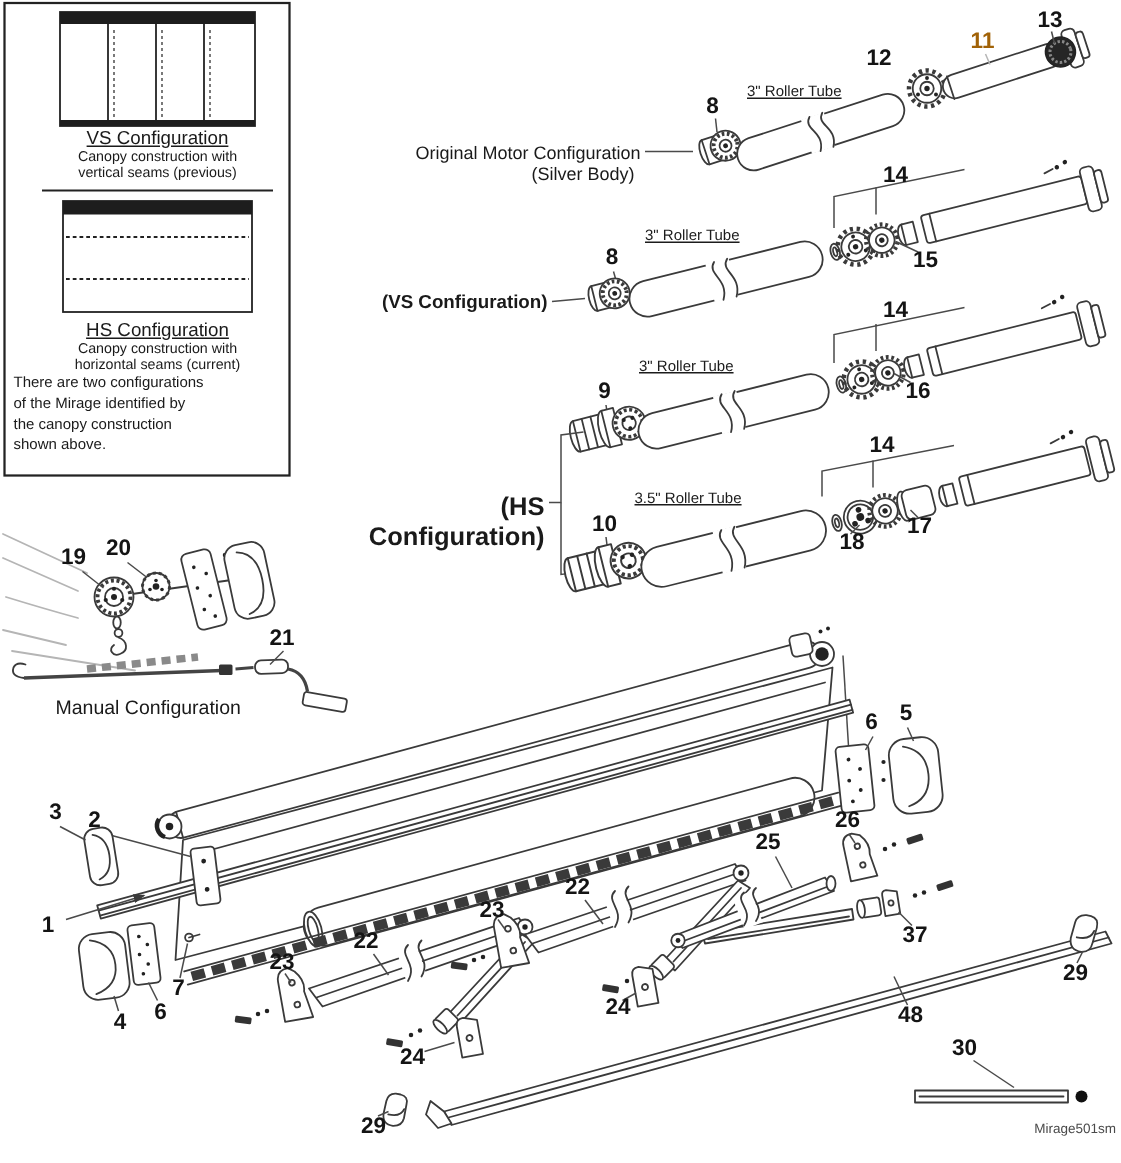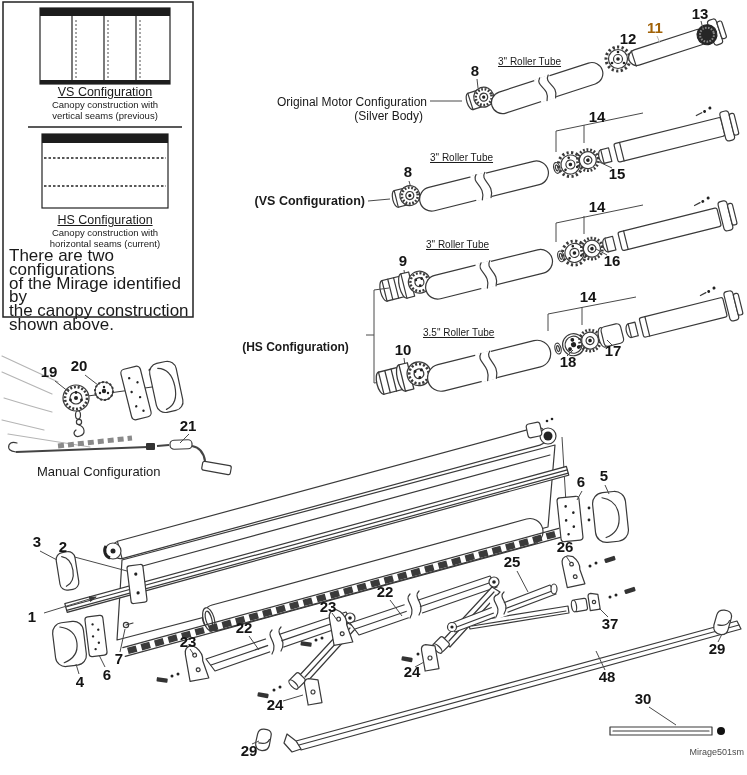--- a/index.html
+++ b/index.html
@@ -12,21 +12,21 @@
   .gray{stroke:#b5b5b5;}
   .txt{position:absolute;color:#1a1a1a;}
   .pre{white-space:pre-line;}
   .callout{position:absolute;transform:translate(-50%,-52%);
            font:bold 15px "Liberation Sans",sans-serif;color:#141414;white-space:nowrap;}
   .callout.muted{color:#a16207;}
   .tube-label{position:absolute;font:10px "Liberation Sans",sans-serif;color:#1c1c1c;
               text-decoration:underline;white-space:nowrap;}
   .box-title{font-size:12.5px;text-decoration:underline;text-align:center;}
   .box-cap{font-size:9.5px;line-height:10.5px;text-align:center;}
-  .note{font-size:17px;line-height:13.8px;}
+  .note{font-size:10px;line-height:13.8px;}
   .right{text-align:right;}
   .bold{font-weight:bold;}
   .watermark{font-size:9px;color:#4a4a4a;padding-left:39px;}
 </style>
 </head>
 <body>
 
 <div class="stage">
 
 <svg width="747" height="775" viewBox="0 0 747 775">
@@ -471,32 +471,32 @@
   <div class="txt box-cap pre" style="left:15px;top:228px;width:180px;">Canopy construction with
 horizontal seams (current)</div>
   <div class="txt note pre" style="left:9px;top:249px;width:182px;">There are two configurations
 of the Mirage identified by
 the canopy construction
 shown above.</div>
 
   <div class="txt right" style="left:255px;top:95px;width:172px;font-size:12px;">Original Motor Configuration</div>
   <div class="txt right" style="left:255px;top:109px;width:168px;font-size:12px;">(Silver Body)</div>
   <div class="txt right bold" style="left:230px;top:194px;width:135px;font-size:12.5px;">(VS Configuration)</div>
-  <div class="txt right bold" style="left:228px;top:340px;width:135px;font-size:12px;text-align:center;">(HS Configuration)</div>
+  <div class="txt right bold" style="left:228px;top:328px;width:135px;font-size:17px;">(HS Configuration)</div>
   <div class="txt" style="left:37px;top:464px;font-size:13px;">Manual Configuration</div>
 
   <div id="tube-layer">
         <span class="tube-label" style="left: 498px; top: 56px;">3" Roller Tube</span>
         <span class="tube-label" style="left: 430px; top: 152px;">3" Roller Tube</span>
         <span class="tube-label" style="left: 426px; top: 239px;">3" Roller Tube</span>
         <span class="tube-label" style="left: 423px; top: 327px;">3.5" Roller Tube</span>
       </div>
   <div id="callout-layer">
         <div class="callout" style="left: 475px; top: 71px;">8</div>
-        <div class="callout" style="left: 628px; top: 39px;">12</div>
+        <div class="callout" style="left: 586px; top: 39px;">12</div>
         <div class="callout muted" style="left: 655px; top: 28px;">11</div>
         <div class="callout" style="left: 700px; top: 14px;">13</div>
         <div class="callout" style="left: 597px; top: 117px;">14</div>
         <div class="callout" style="left: 408px; top: 172px;">8</div>
         <div class="callout" style="left: 617px; top: 174px;">15</div>
         <div class="callout" style="left: 597px; top: 207px;">14</div>
         <div class="callout" style="left: 403px; top: 261px;">9</div>
         <div class="callout" style="left: 612px; top: 261px;">16</div>
         <div class="callout" style="left: 588px; top: 297px;">14</div>
         <div class="callout" style="left: 403px; top: 350px;">10</div>

